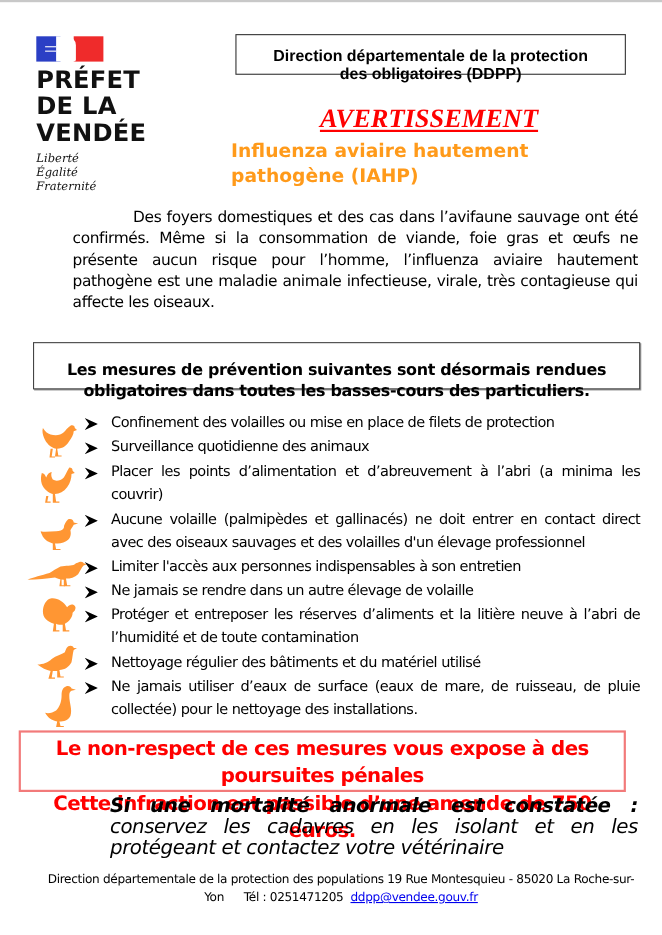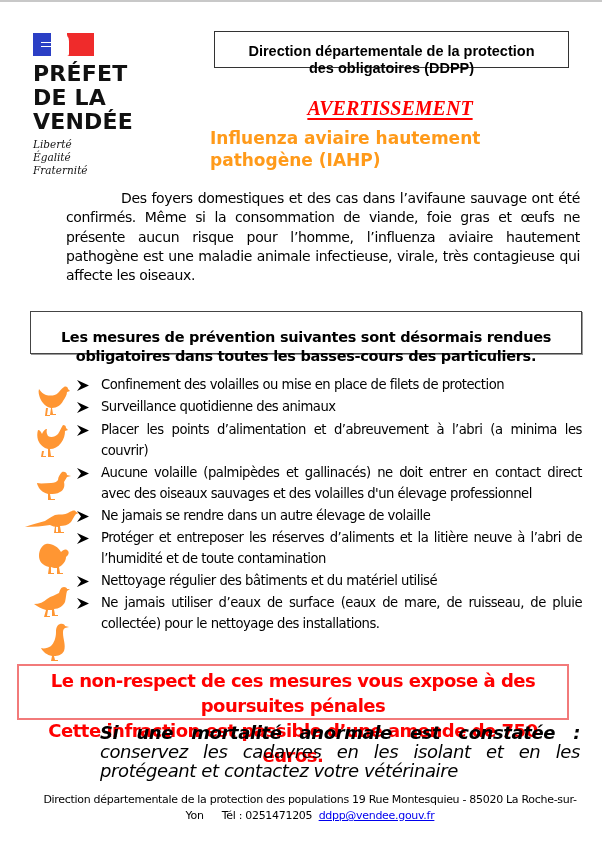--- a/index.html
+++ b/index.html
@@ -20,21 +20,21 @@
 
     
     .ddpp-box {
       position: absolute; left: 214px; top: 31px; width: 355px; height: 37px;
       border: 1.5px solid #333; box-sizing: border-box;
       font-family: "Liberation Sans", sans-serif; font-weight: bold; font-size: 14.5px; line-height: 17px;
       text-align: center; padding-top: 11px;
     }
     .title {
       position: absolute; left: 210px; width: 360px; top: 92px; text-align: center;
-      font-family: "Liberation Serif", serif; font-style: italic; font-weight: bold; font-size: 20px;
+      font-family: "Liberation Serif", serif; font-style: italic; font-weight: bold; font-size: 24px;
       color: #ff0000; text-decoration: underline; text-decoration-thickness: 2px; text-underline-offset: 3px;
       line-height: 32px;
     }
     .subtitle {
       position: absolute; left: 210px; width: 360px; top: 127px; 
       font-family: "DejaVu Sans", sans-serif; font-weight: bold; font-size: 17px; line-height: 22px;
       color: #ff9a1a;
     }
     .intro {
       position: absolute; left: 66px; top: 189px; width: 514px;
@@ -184,20 +184,28 @@
         </svg>
       </span>
     <span>Aucune volaille (palmipèdes et gallinacés) ne doit entrer en contact direct avec des oiseaux sauvages et des volailles d'un élevage professionnel</span>
   </div>
   <div class="item">
     <span class="bullet">
         <svg width="12" height="11" viewBox="0 0 12 11">
           <path d="M0 0 L12 5.5 L0 11 L4 5.5 Z" fill="#000"></path>
         </svg>
       </span>
+    <span>Limiter l'accès aux personnes indispensables à son entretien</span>
+  </div>
+  <div class="item">
+    <span class="bullet">
+        <svg width="12" height="11" viewBox="0 0 12 11">
+          <path d="M0 0 L12 5.5 L0 11 L4 5.5 Z" fill="#000"></path>
+        </svg>
+      </span>
     <span>Ne jamais se rendre dans un autre élevage de volaille</span>
   </div>
   <div class="item two justify">
     <span class="bullet">
         <svg width="12" height="11" viewBox="0 0 12 11">
           <path d="M0 0 L12 5.5 L0 11 L4 5.5 Z" fill="#000"></path>
         </svg>
       </span>
     <span>Protéger et entreposer les réserves d’aliments et la litière neuve à l’abri de l’humidité et de toute contamination</span>
   </div>

